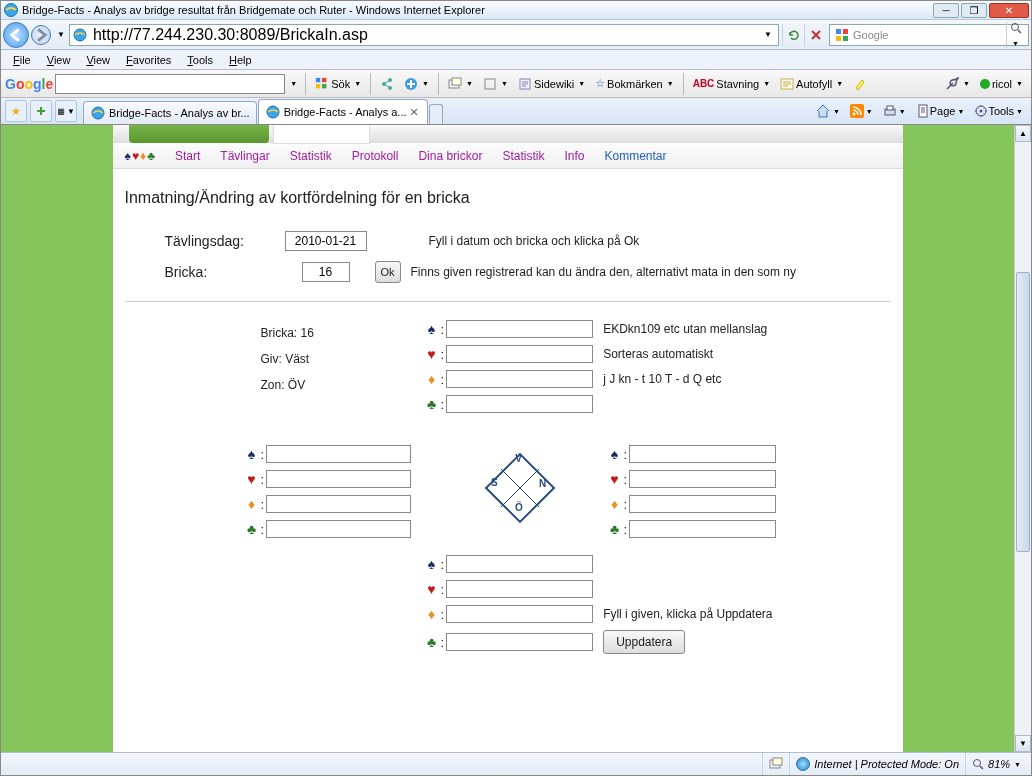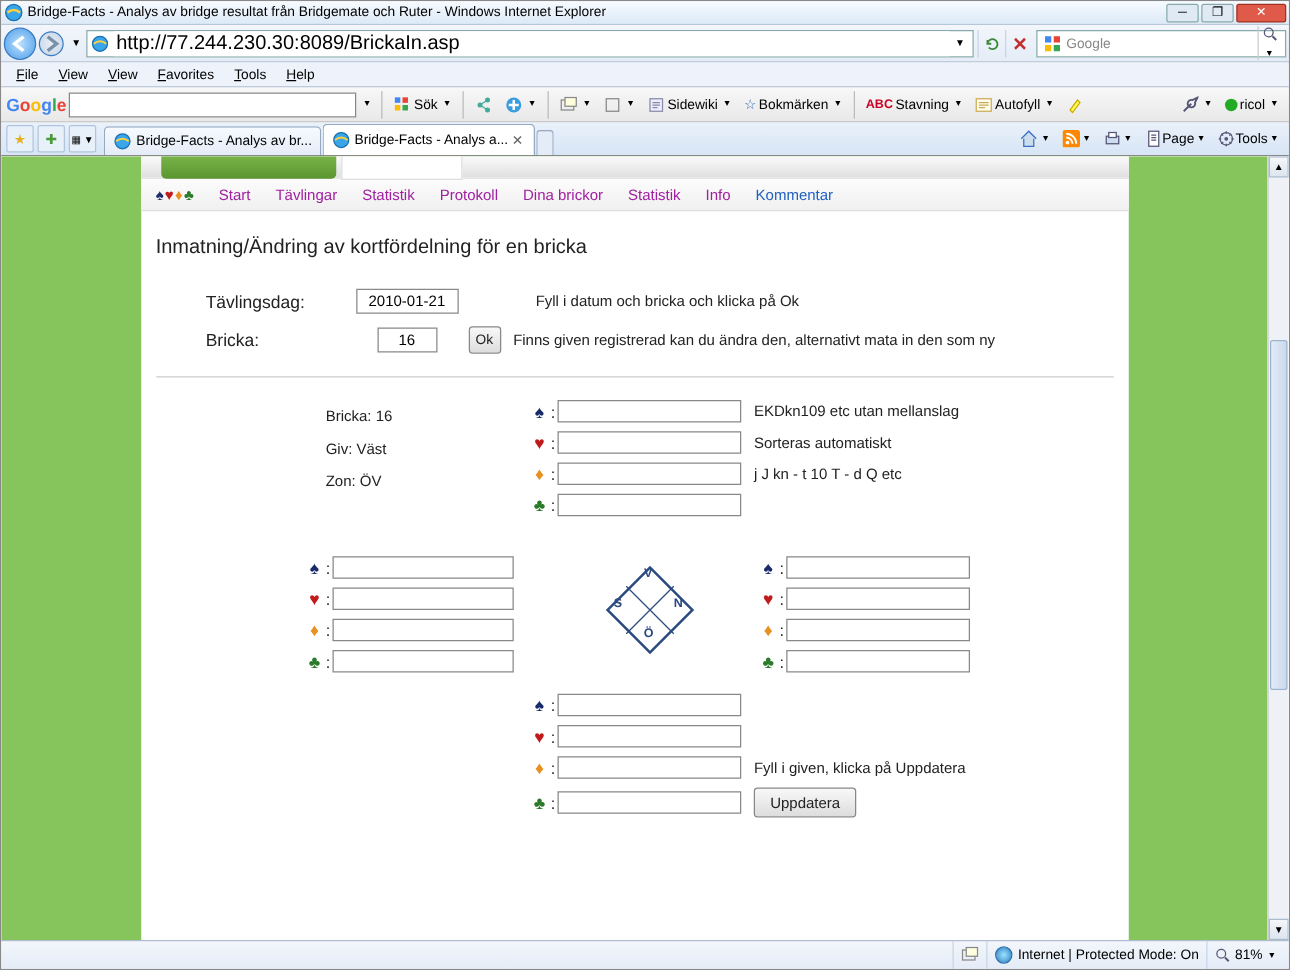--- a/index.html
+++ b/index.html
@@ -107,21 +107,21 @@
 .hand.S { left: 180px; top: 235px; }
 .compass { position: absolute; left: 250px; top: 143px; width: 50px; height: 50px; border: 2px solid #2a4a80; transform: rotate(45deg); display: flex; align-items: center; justify-content: center; }
 .compass .cw { position: absolute; transform: rotate(-45deg); font-size: 10px; font-weight: bold; color: #2a4a80; }
 .compass .cn { top: -2px; left: 32px; } .compass .ce { top: 32px; left: 32px; } .compass .cs { top: 32px; left: -2px; } .compass .cv { top: -2px; left: -2px; }
 .compass svg { transform: rotate(-45deg); }
 
 .updbtn { height: 24px; padding: 0 12px; background: linear-gradient(#f8f8f8, #ddd); border: 1px solid #888; border-radius: 3px; font-size: 12px; margin-left: 10px; display: inline-flex; align-items: center; }
 .missing { margin-top: 360px; font-size: 15px; }
 
 
-.statusbar { height: 23px; background: linear-gradient(#f3f6fb, #e4ecf7); border-top: 1px solid #b0bdcf; display: flex; align-items: flex-start; font-size: 11px; padding: 0 4px; }
+.statusbar { height: 23px; background: linear-gradient(#f3f6fb, #e4ecf7); border-top: 1px solid #b0bdcf; display: flex; align-items: flex-start; font-size: 11px; padding: 0 4px; font-style: italic; }
 .statusbar .sseg { display: flex; align-items: center; padding: 0 6px; border-left: 1px solid #c5d5e8; height: 100%; gap: 4px; }
 .statusbar .fill { flex: 1; }
 .statusbar .globe { width: 14px; height: 14px; border-radius: 50%; background: radial-gradient(#9de0ff, #2a80c0); border: 1px solid #2a70b0; }
 
 svg.ie-e { width: 16px; height: 16px; }
 </style>
 </head>
 <body>
 
 <div class="window">

